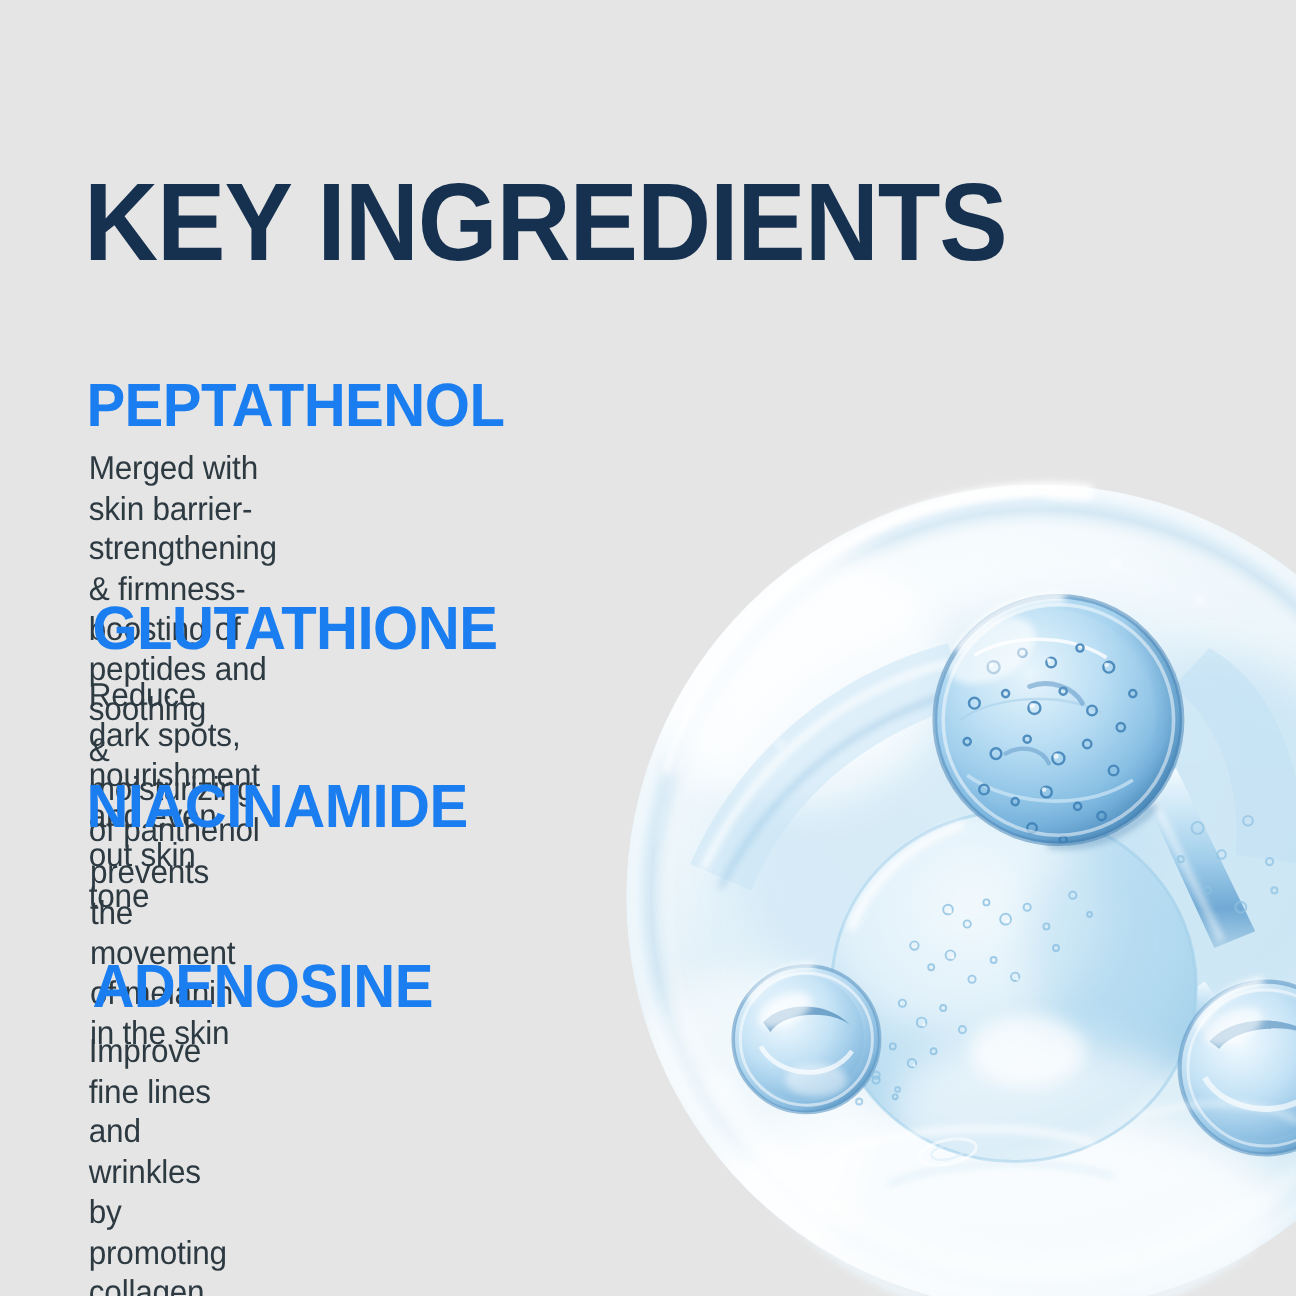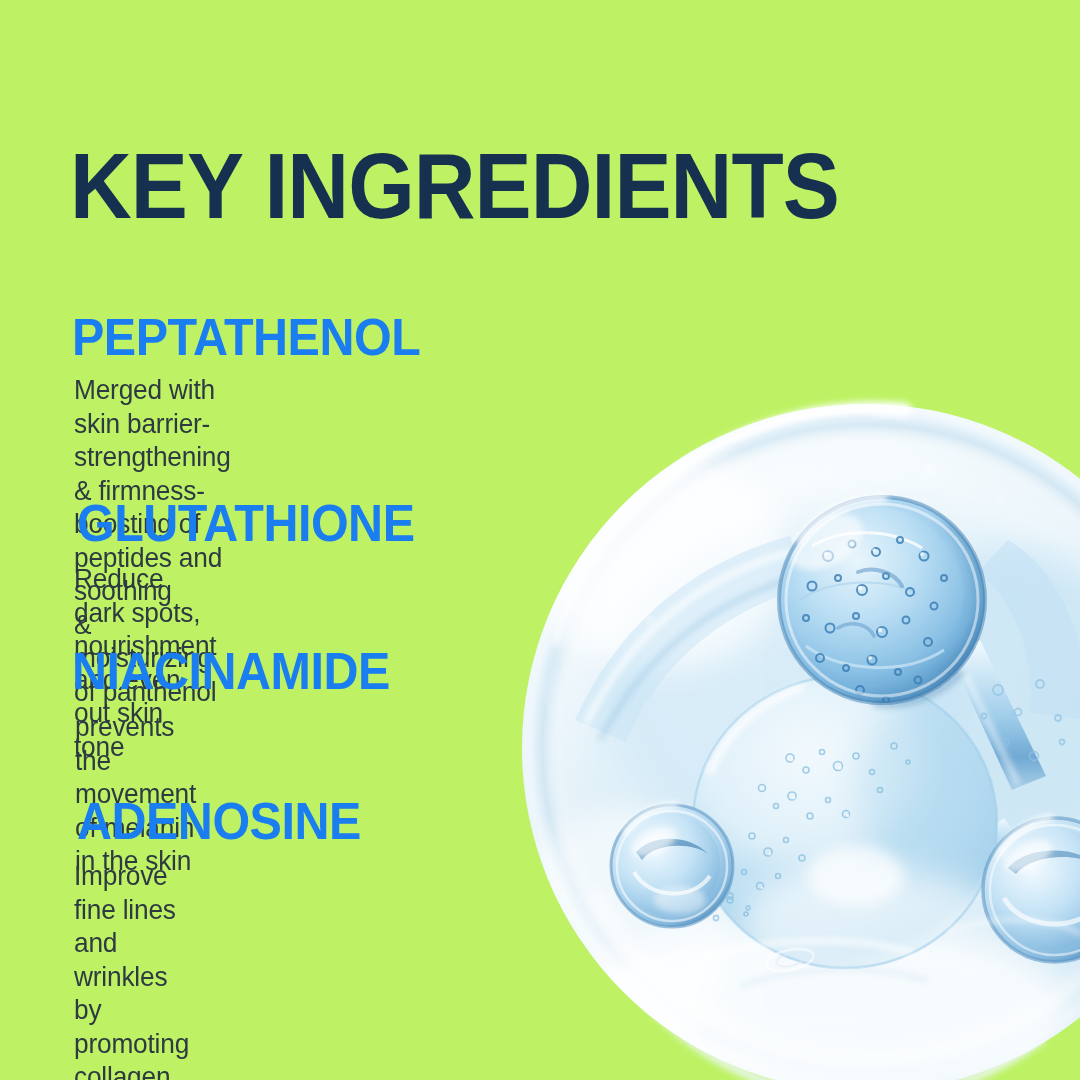--- a/index.html
+++ b/index.html
@@ -5,21 +5,21 @@
 <style>
   html, body {
     margin: 0;
     padding: 0;
     background: #ffffff;
   }
   #canvas {
     position: relative;
     width: 1080px;
     height: 1080px;
-    background: #bef264;
+    background: #e5e5e5;
     overflow: hidden;
     font-family: "Liberation Sans", sans-serif;
   }
 
   
   #molecule-art {
     position: absolute;
     left: 0;
     top: 0;
     width: 1080px;

